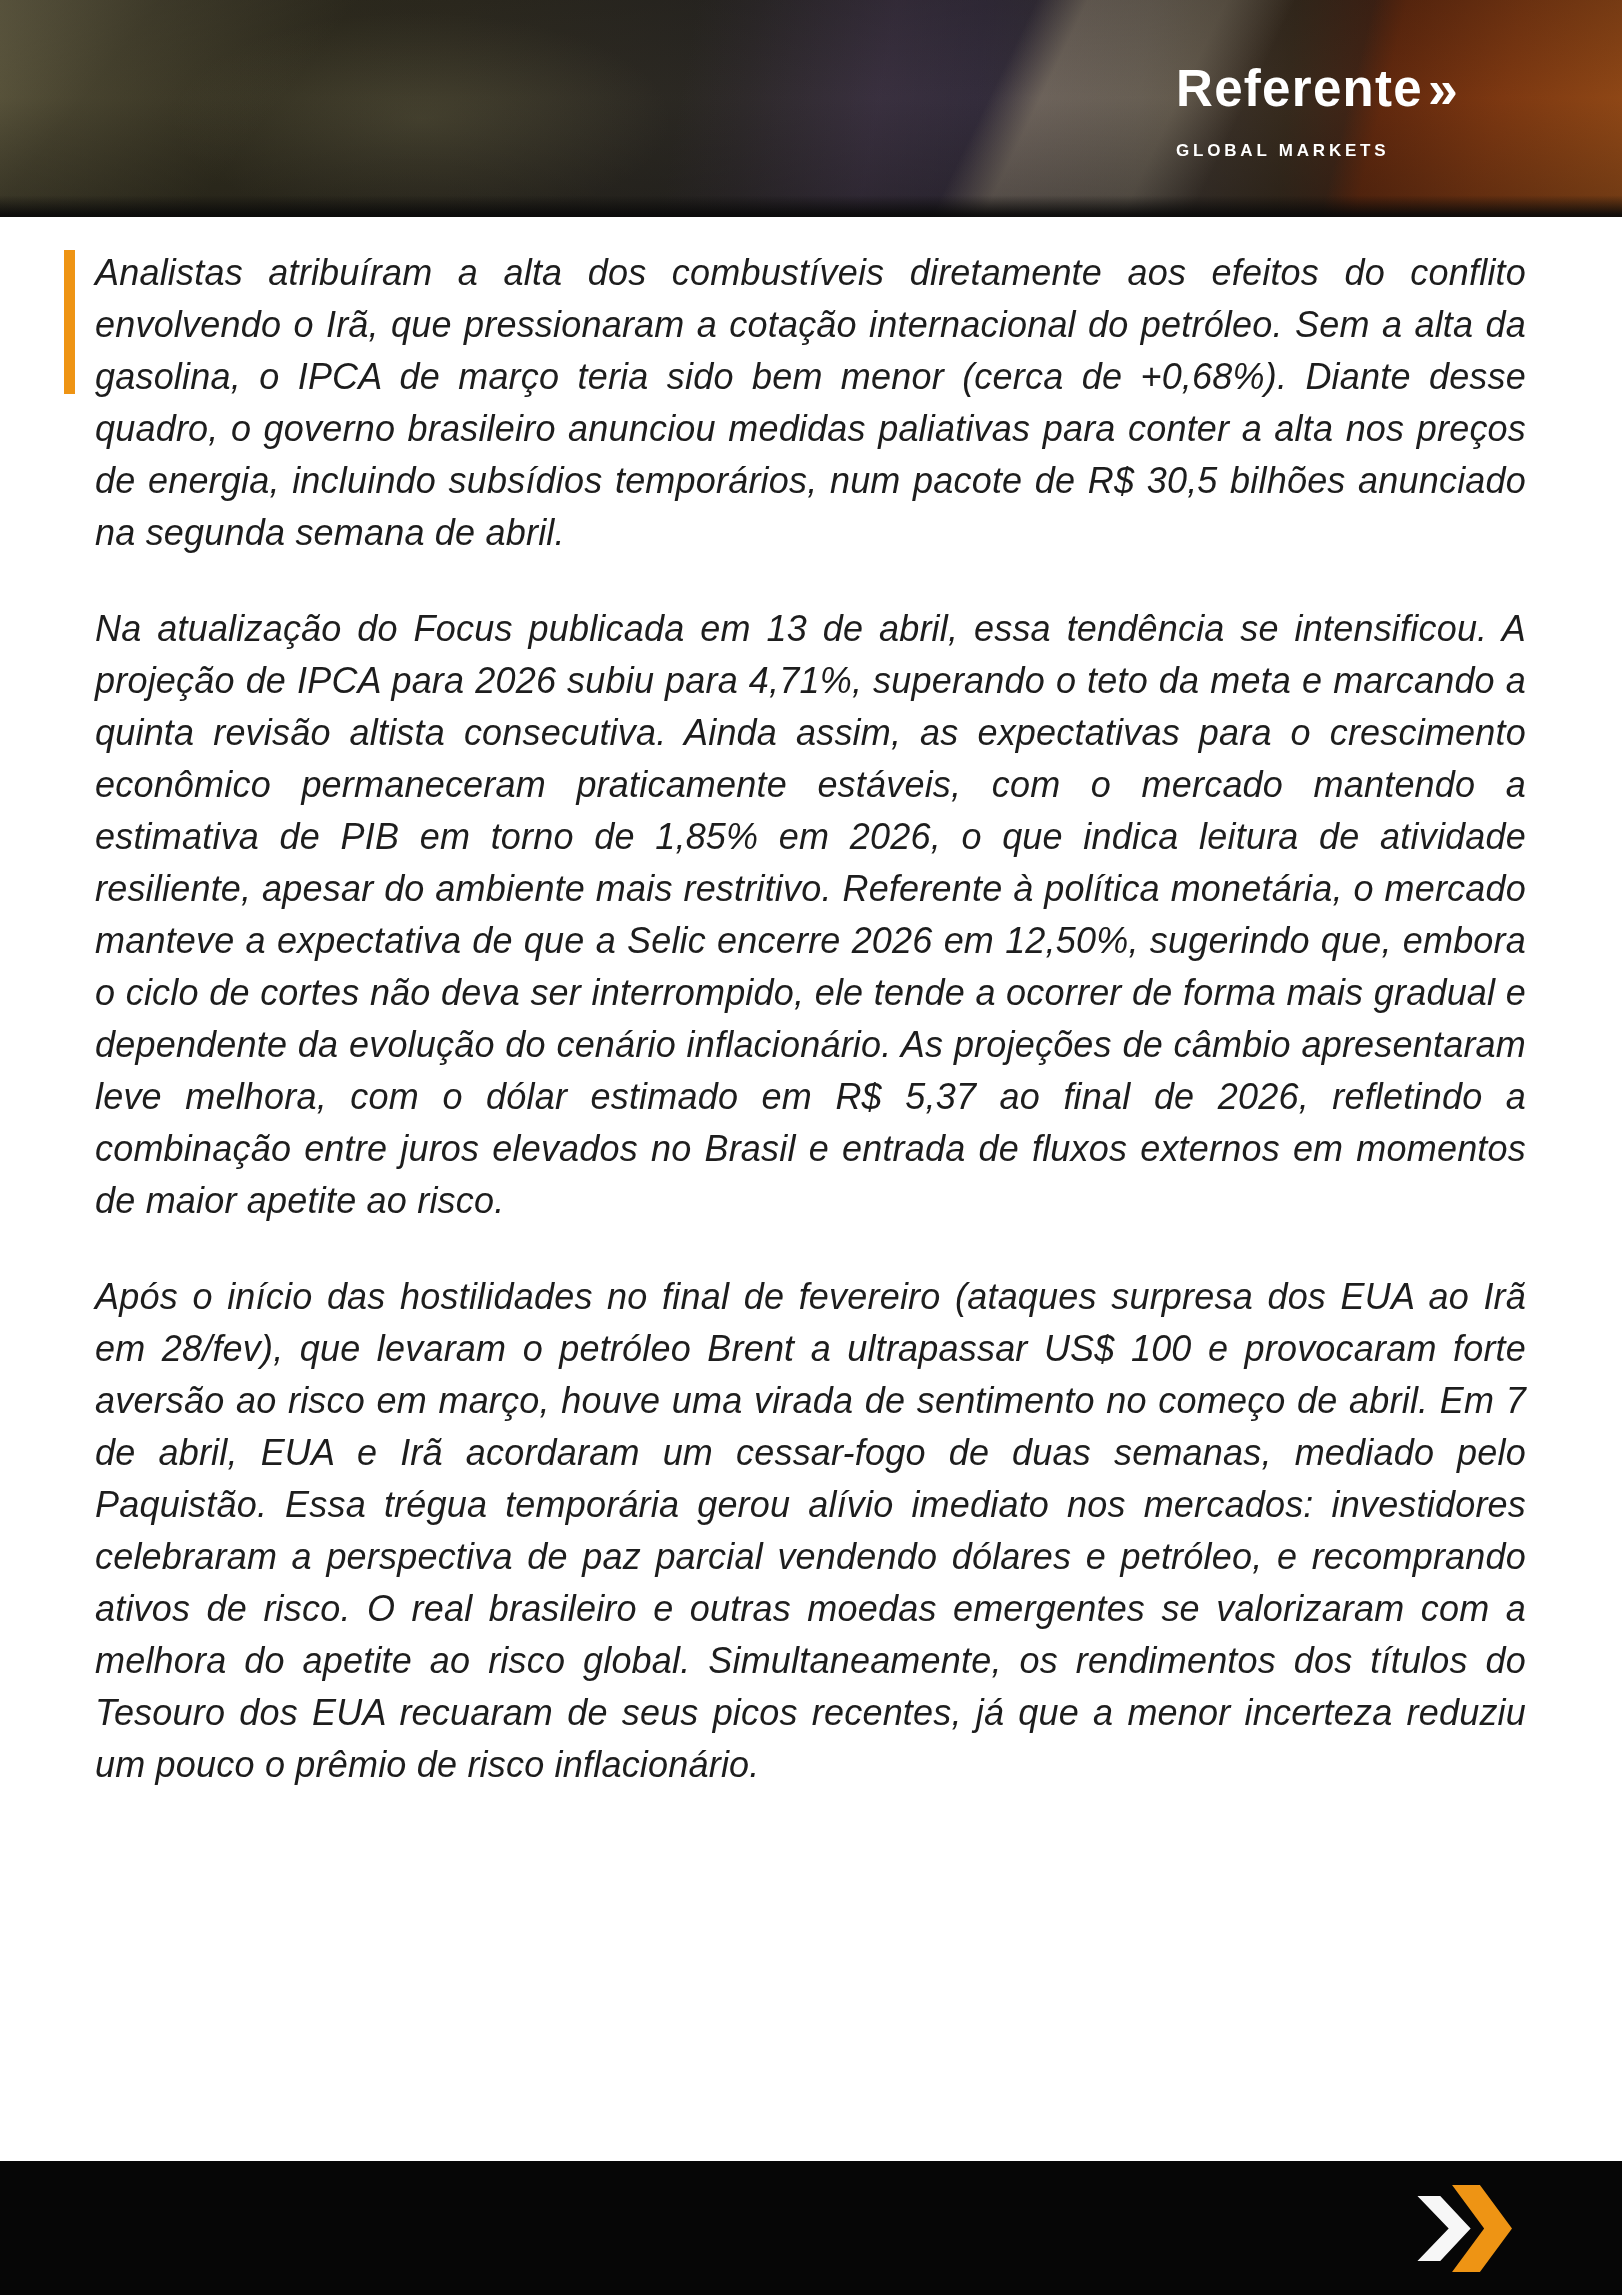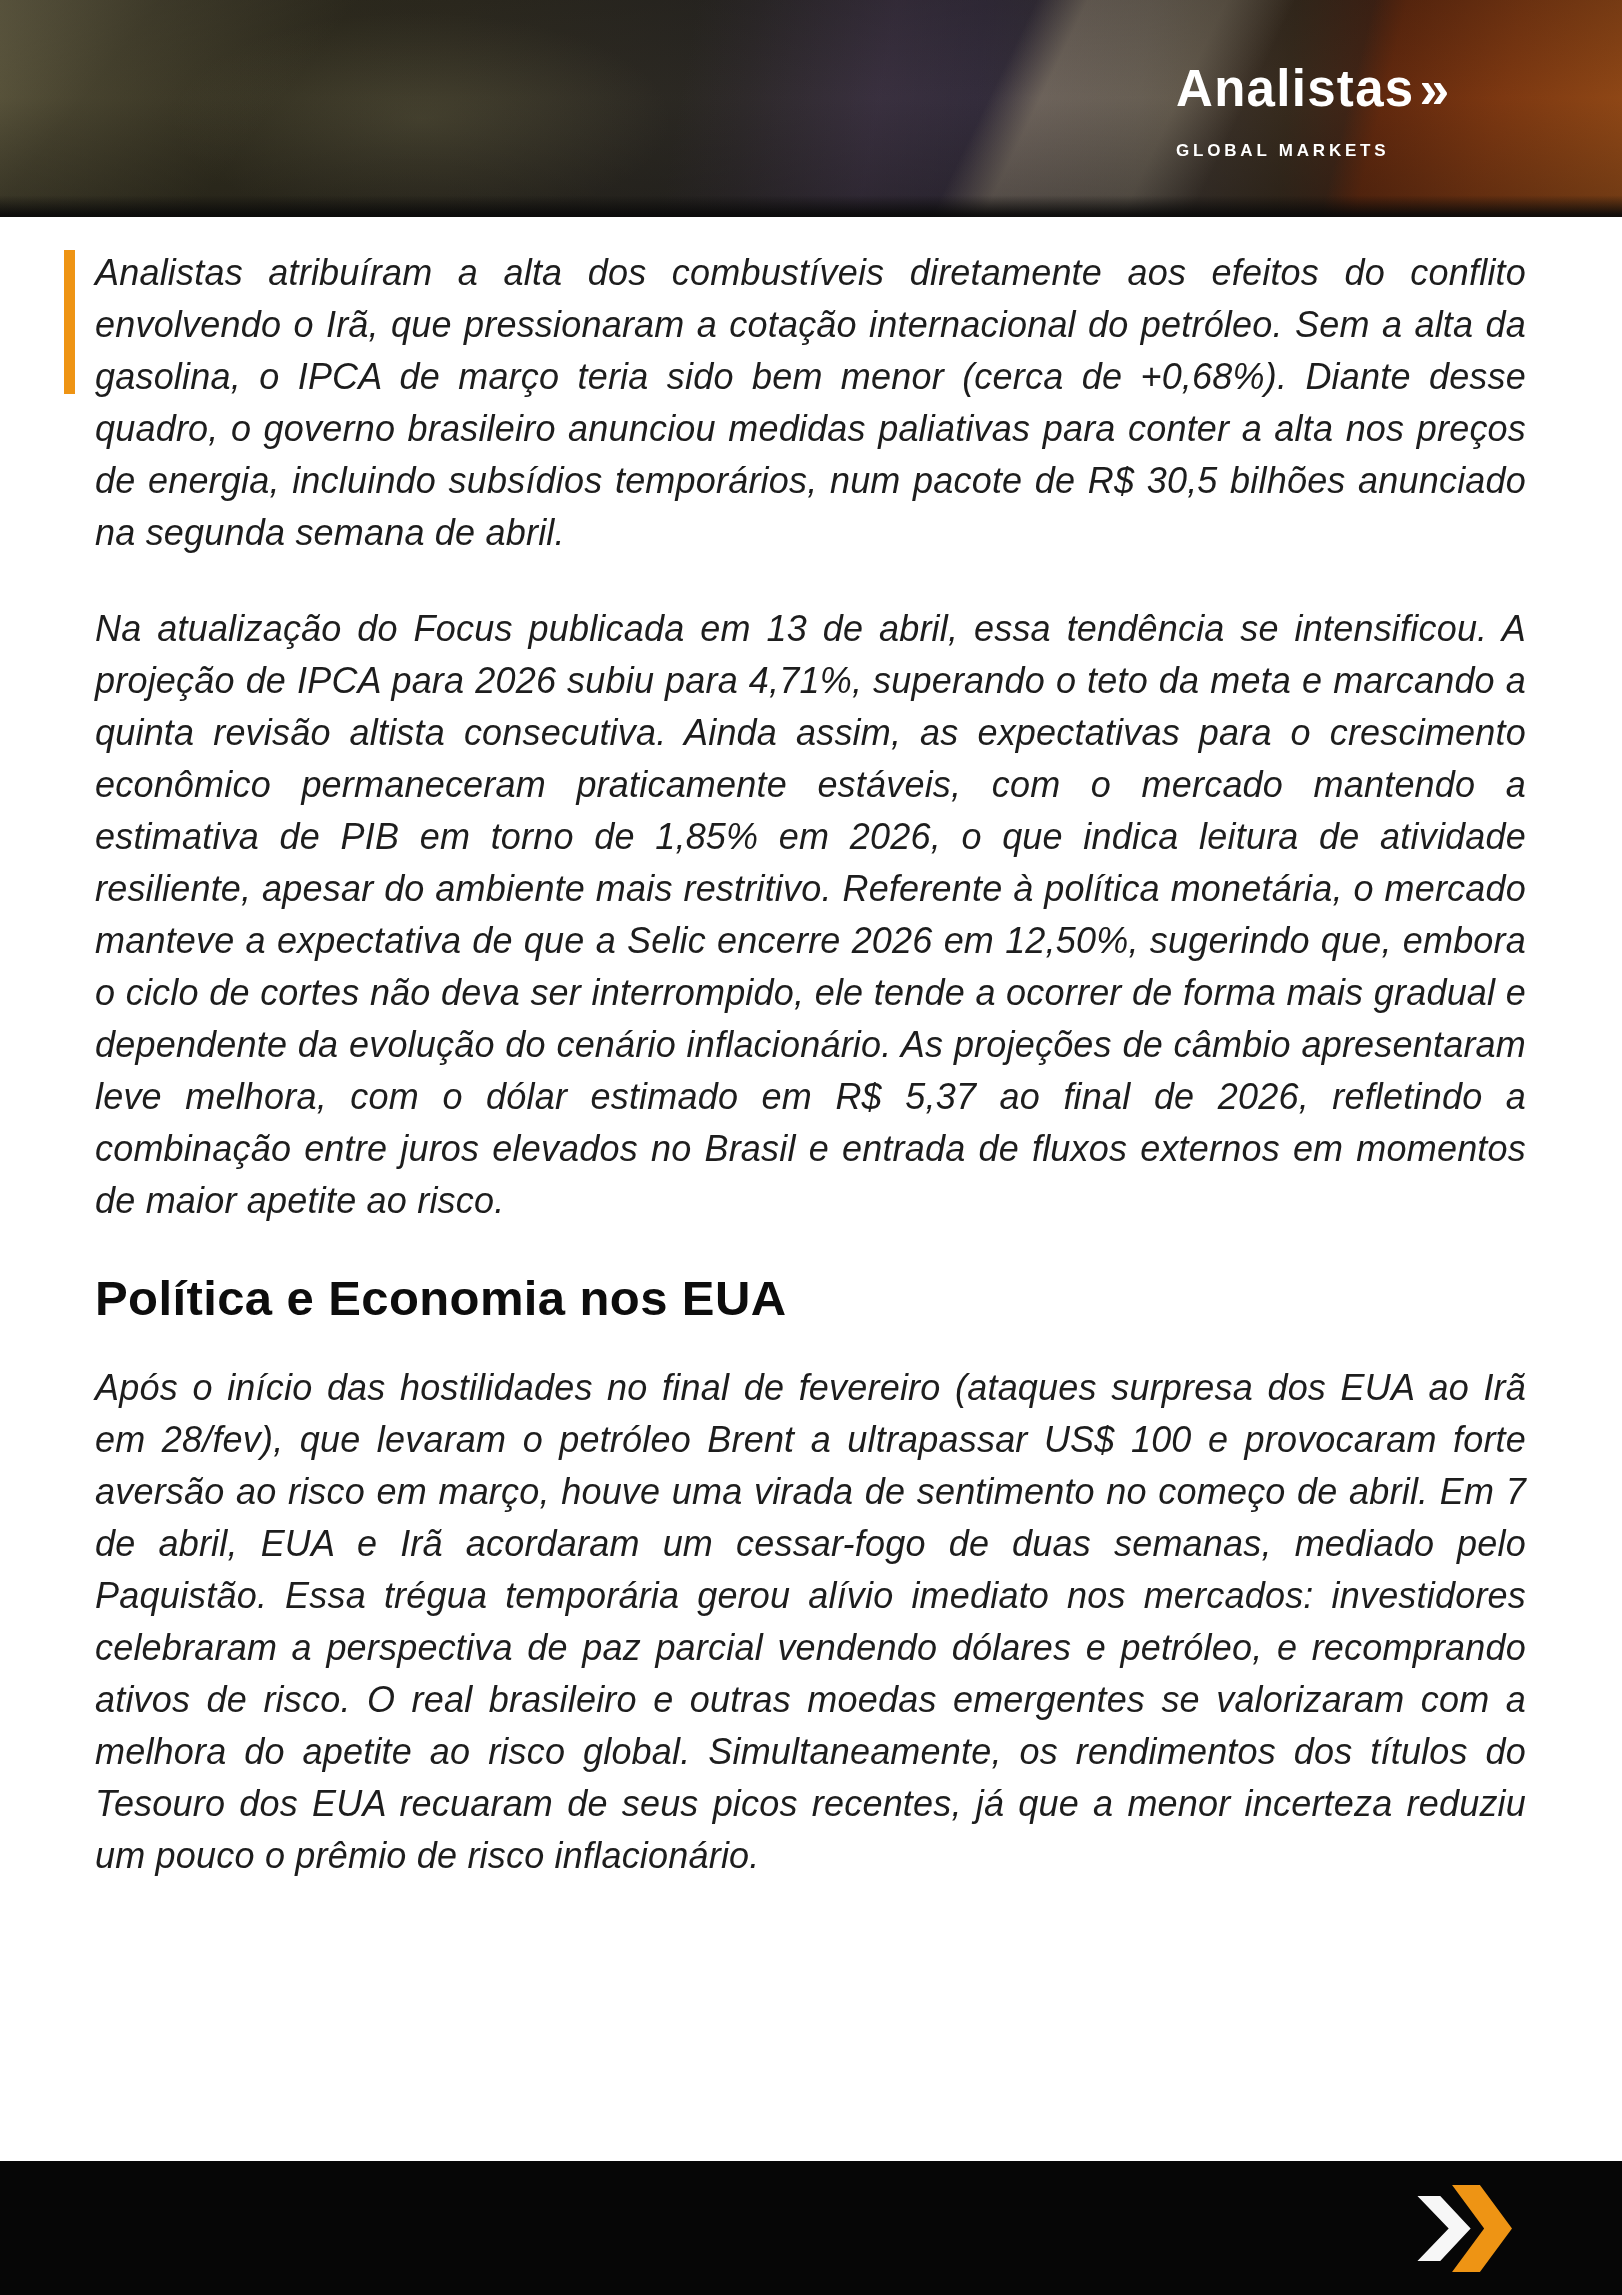--- a/index.html
+++ b/index.html
@@ -124,36 +124,35 @@
 </style>
 </head>
 <body>
 
 <div class="page">
 
   <header class="hero">
     <div class="hero-shade"></div>
     <div class="logo-wrap">
       <div class="logo-main">
-        <span>Analistas</span><span class="logo-chevron">»</span>
+        <span>Referente</span><span class="logo-chevron">»</span>
       </div>
       <div class="logo-sub">GLOBAL MARKETS</div>
     </div>
   </header>
 
   <main class="content">
 
     <div class="para-wrap">
       <div class="accent-bar"></div>
       <p class="para">Analistas atribuíram a alta dos combustíveis diretamente aos efeitos do conflito envolvendo o Irã, que pressionaram a cotação internacional do petróleo. Sem a alta da gasolina, o IPCA de março teria sido bem menor (cerca de +0,68%). Diante desse quadro, o governo brasileiro anunciou medidas paliativas para conter a alta nos preços de energia, incluindo subsídios temporários, num pacote de R$ 30,5 bilhões anunciado na segunda semana de abril.</p>
     </div>
 
     <p class="para">Na atualização do Focus publicada em 13 de abril, essa tendência se intensificou. A projeção de IPCA para 2026 subiu para 4,71%, superando o teto da meta e marcando a quinta revisão altista consecutiva. Ainda assim, as expectativas para o crescimento econômico permaneceram praticamente estáveis, com o mercado mantendo a estimativa de PIB em torno de 1,85% em 2026, o que indica leitura de atividade resiliente, apesar do ambiente mais restritivo. Referente à política monetária, o mercado manteve a expectativa de que a Selic encerre 2026 em 12,50%, sugerindo que, embora o ciclo de cortes não deva ser interrompido, ele tende a ocorrer de forma mais gradual e dependente da evolução do cenário inflacionário. As projeções de câmbio apresentaram leve melhora, com o dólar estimado em R$ 5,37 ao final de 2026, refletindo a combinação entre juros elevados no Brasil e entrada de fluxos externos em momentos de maior apetite ao risco.</p>
 
-    <h2 class="section-heading">Política e Economia nos EUA</h2>
 
     <p class="para">Após o início das hostilidades no final de fevereiro (ataques surpresa dos EUA ao Irã em 28/fev), que levaram o petróleo Brent a ultrapassar US$ 100 e provocaram forte aversão ao risco em março, houve uma virada de sentimento no começo de abril. Em 7 de abril, EUA e Irã acordaram um cessar-fogo de duas semanas, mediado pelo Paquistão. Essa trégua temporária gerou alívio imediato nos mercados: investidores celebraram a perspectiva de paz parcial vendendo dólares e petróleo, e recomprando ativos de risco. O real brasileiro e outras moedas emergentes se valorizaram com a melhora do apetite ao risco global. Simultaneamente, os rendimentos dos títulos do Tesouro dos EUA recuaram de seus picos recentes, já que a menor incerteza reduziu um pouco o prêmio de risco inflacionário.</p>
 
   </main>
 
   <footer class="footer-bar">
     <svg class="footer-chevrons" viewBox="0 0 122 103" xmlns="http://www.w3.org/2000/svg" aria-hidden="true">
       <polygon points="10,13 37,13 73,51.5 37,90 10,90 47,51.5" fill="#F7F7F7"></polygon>
       <polygon points="51,0 84,0 122,51.5 84,103 51,103 89,51.5" fill="#EE9414"></polygon>
     </svg>

